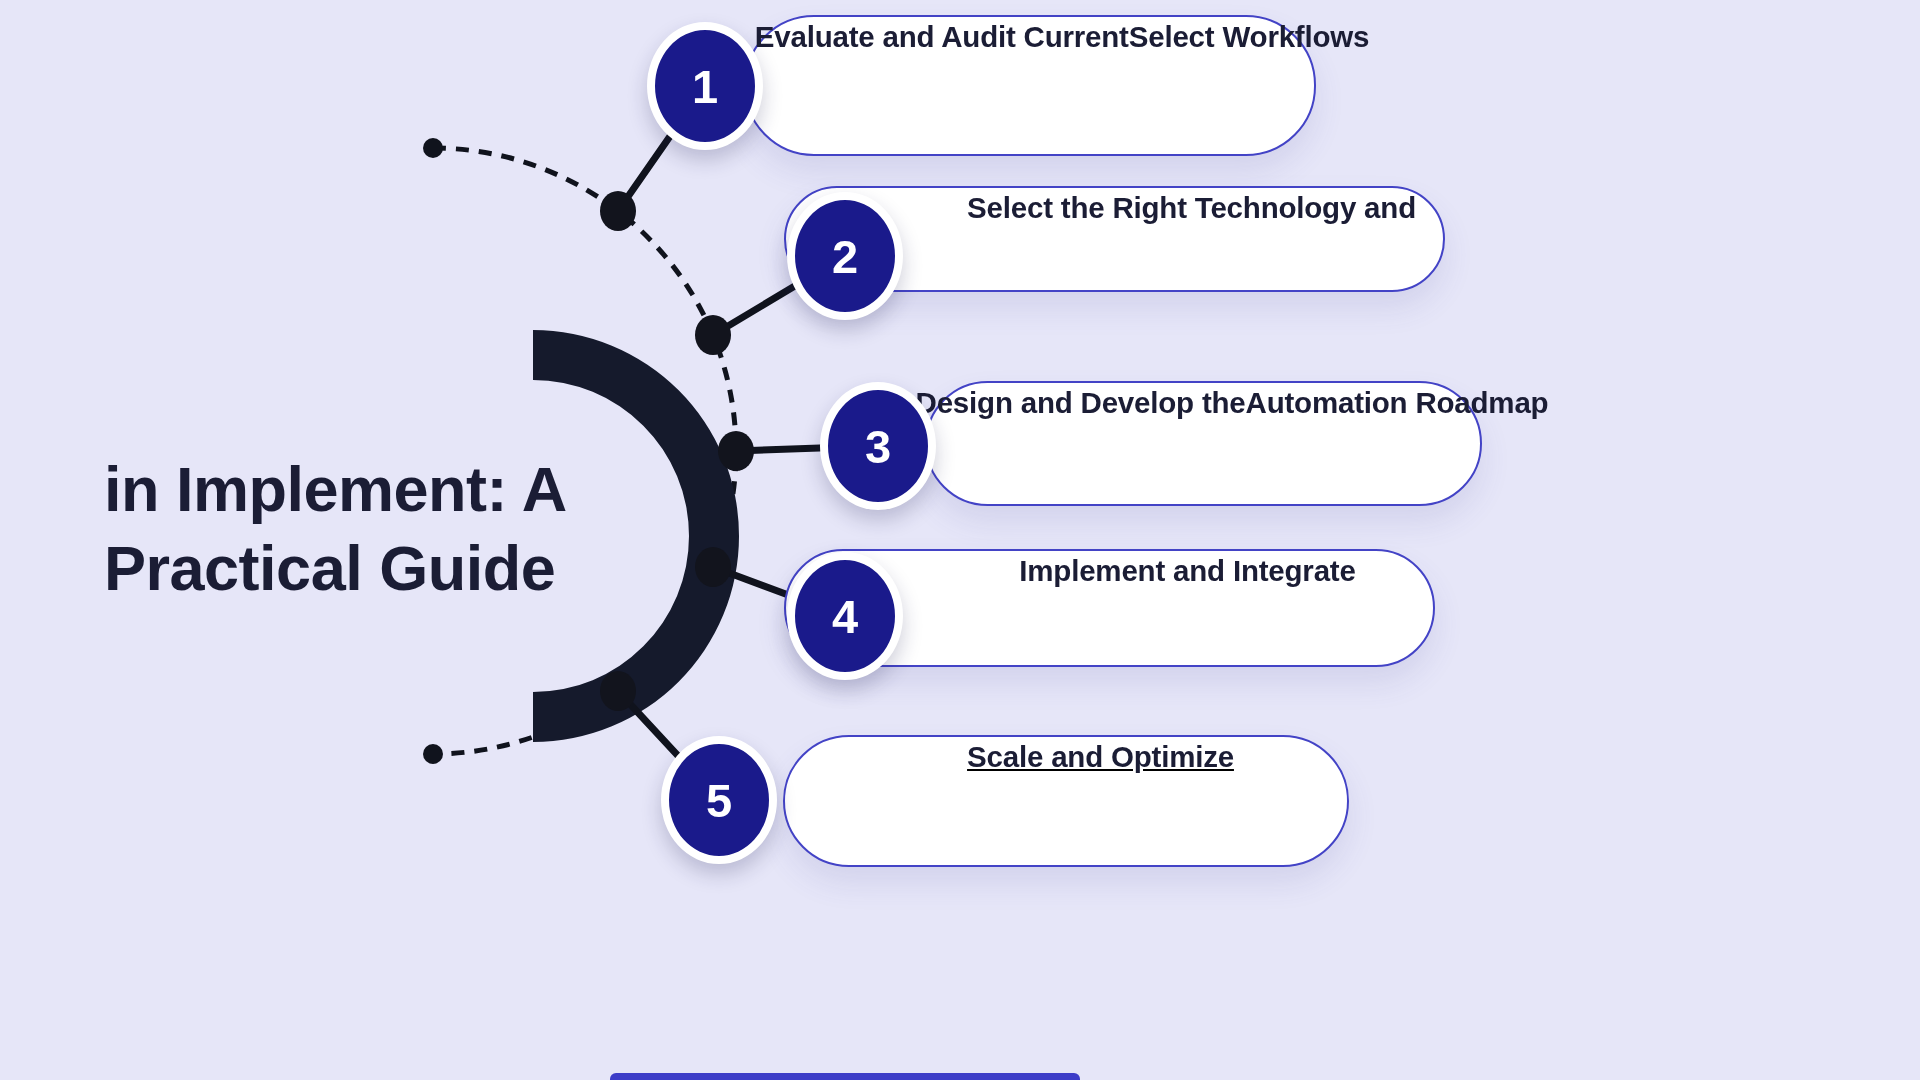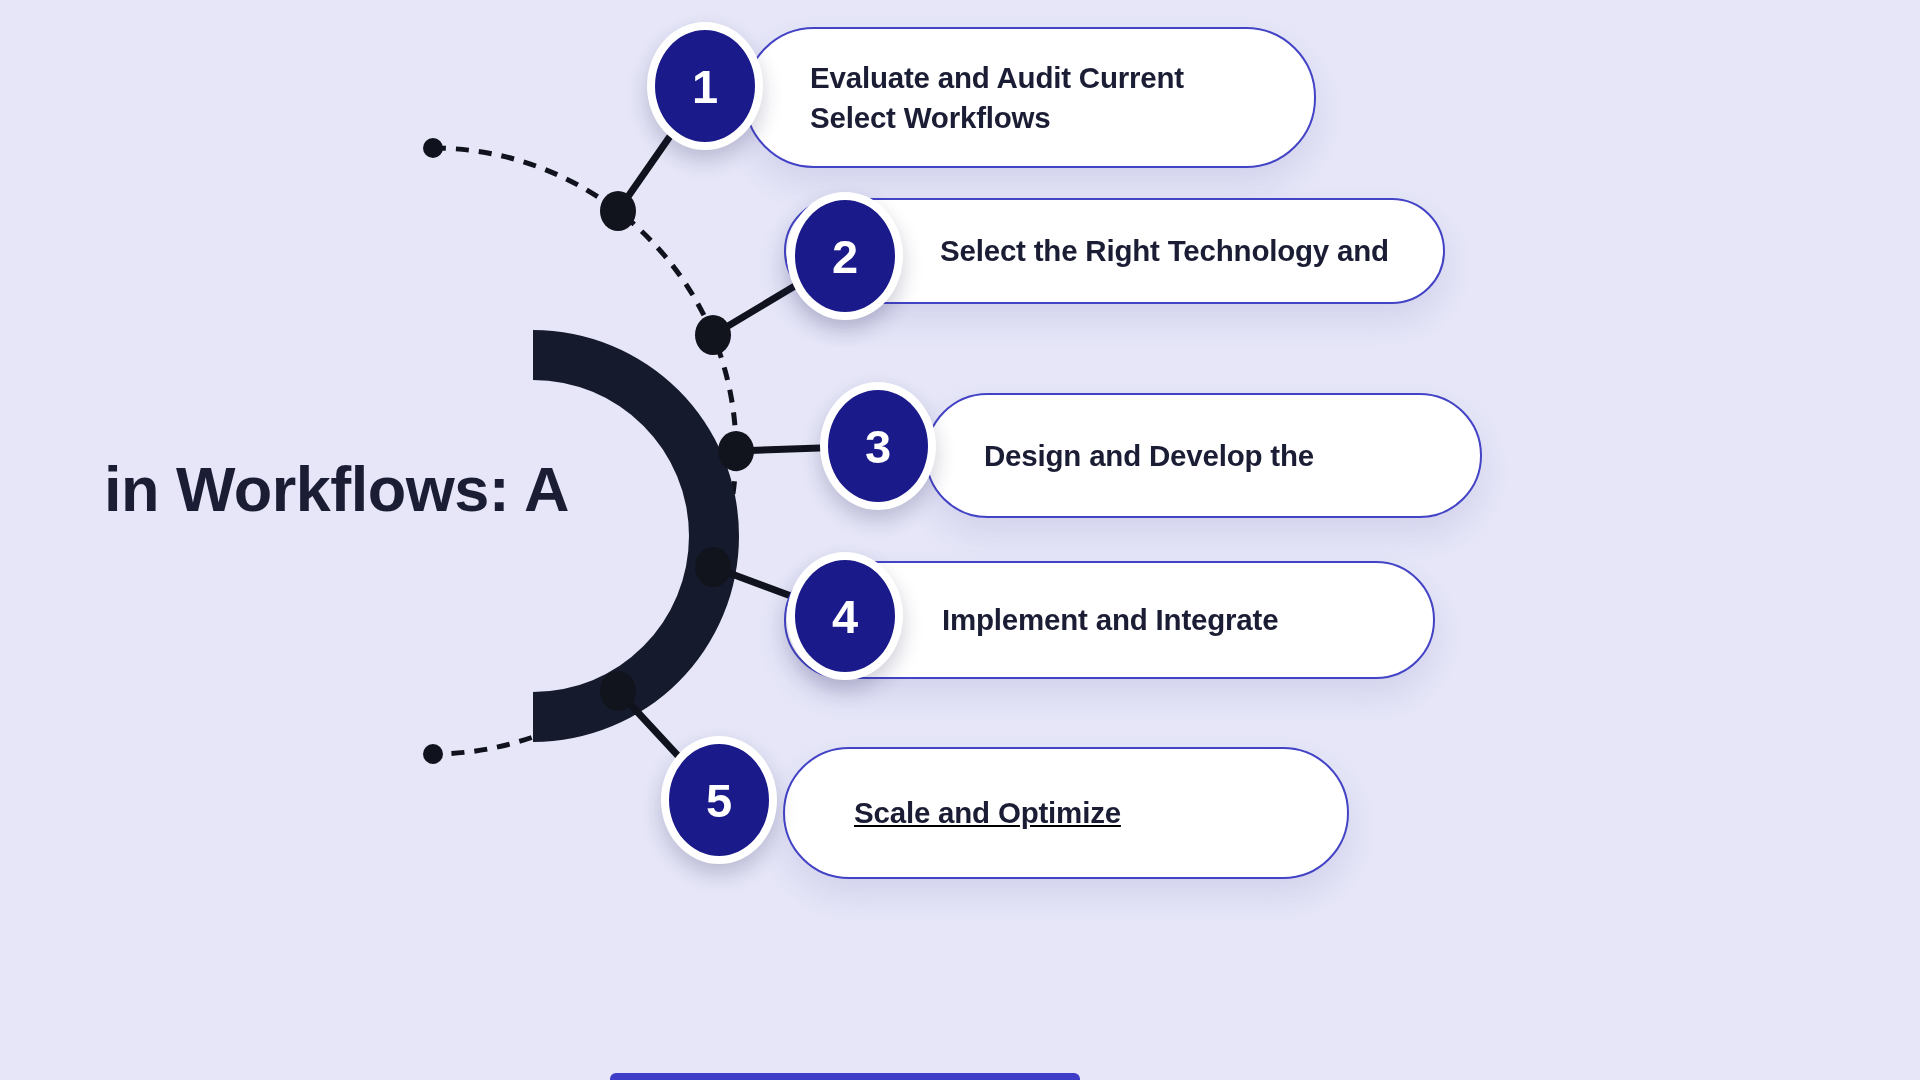--- a/index.html
+++ b/index.html
@@ -25,23 +25,22 @@
     position:absolute;left:104px;top:450px;width:600px;
     font-size:63px;line-height:79px;font-weight:bold;
     color:var(--ink);letter-spacing:-0.5px;
   }
 
   .step-box{
     position:absolute;background:var(--box-bg);
     border:2px solid var(--box-border);
     border-radius:70px;
     box-shadow:0 16px 30px rgba(70,70,160,0.12);
-    display:flex;flex-direction:column;justify-content:center;
+    display:flex;flex-direction:row;justify-content:center;
     box-sizing:border-box;
-    margin-top:12px;
   }
   .step-box .line{
     font-size:29.5px;line-height:40px;font-weight:bold;
     color:var(--ink);letter-spacing:-0.2px;white-space:nowrap;
   }
 
   .step-circle{
     position:absolute;width:116px;height:128px;
     background:var(--step-circle);
     border:8px solid #ffffff;border-radius:50%;
@@ -79,40 +78,42 @@
       <ellipse cx="713" cy="335" rx="18" ry="20"></ellipse>
       <ellipse cx="736" cy="451" rx="18" ry="20"></ellipse>
       <ellipse cx="713" cy="567" rx="18" ry="20"></ellipse>
       <ellipse cx="618" cy="691" rx="18" ry="20"></ellipse>
     </g>
 
     <rect x="610" y="1073" width="470" height="12" rx="6" fill="#3d3dc8"></rect>
   </svg>
 
   <div class="title">
-    <div>in Workflows: A</div>
+    <div>in Implement: A</div>
+    <div>Practical Guide</div>
   </div>
 
   <div class="step-box" style="left:744px;top:15px;width:572px;height:141px;padding-left:64px;">
     <div class="line">Evaluate and Audit Current</div>
     <div class="line">Select Workflows</div>
   </div>
   <div class="step-circle" style="left:647px;top:22px;">
     <span class="num">1</span>
   </div>
 
   <div class="step-box" style="left:784px;top:186px;width:661px;height:106px;padding-left:154px;">
     <div class="line">Select the Right Technology and</div>
   </div>
   <div class="step-circle" style="left:787px;top:192px;">
     <span class="num">2</span>
   </div>
 
   <div class="step-box" style="left:925px;top:381px;width:557px;height:125px;padding-left:57px;">
     <div class="line">Design and Develop the</div>
+    <div class="line">Automation Roadmap</div>
   </div>
   <div class="step-circle" style="left:820px;top:382px;">
     <span class="num">3</span>
   </div>
 
   <div class="step-box" style="left:784px;top:549px;width:651px;height:118px;padding-left:156px;">
     <div class="line">Implement and Integrate</div>
     <div class="line"></div>
   </div>
   <div class="step-circle" style="left:787px;top:552px;">

